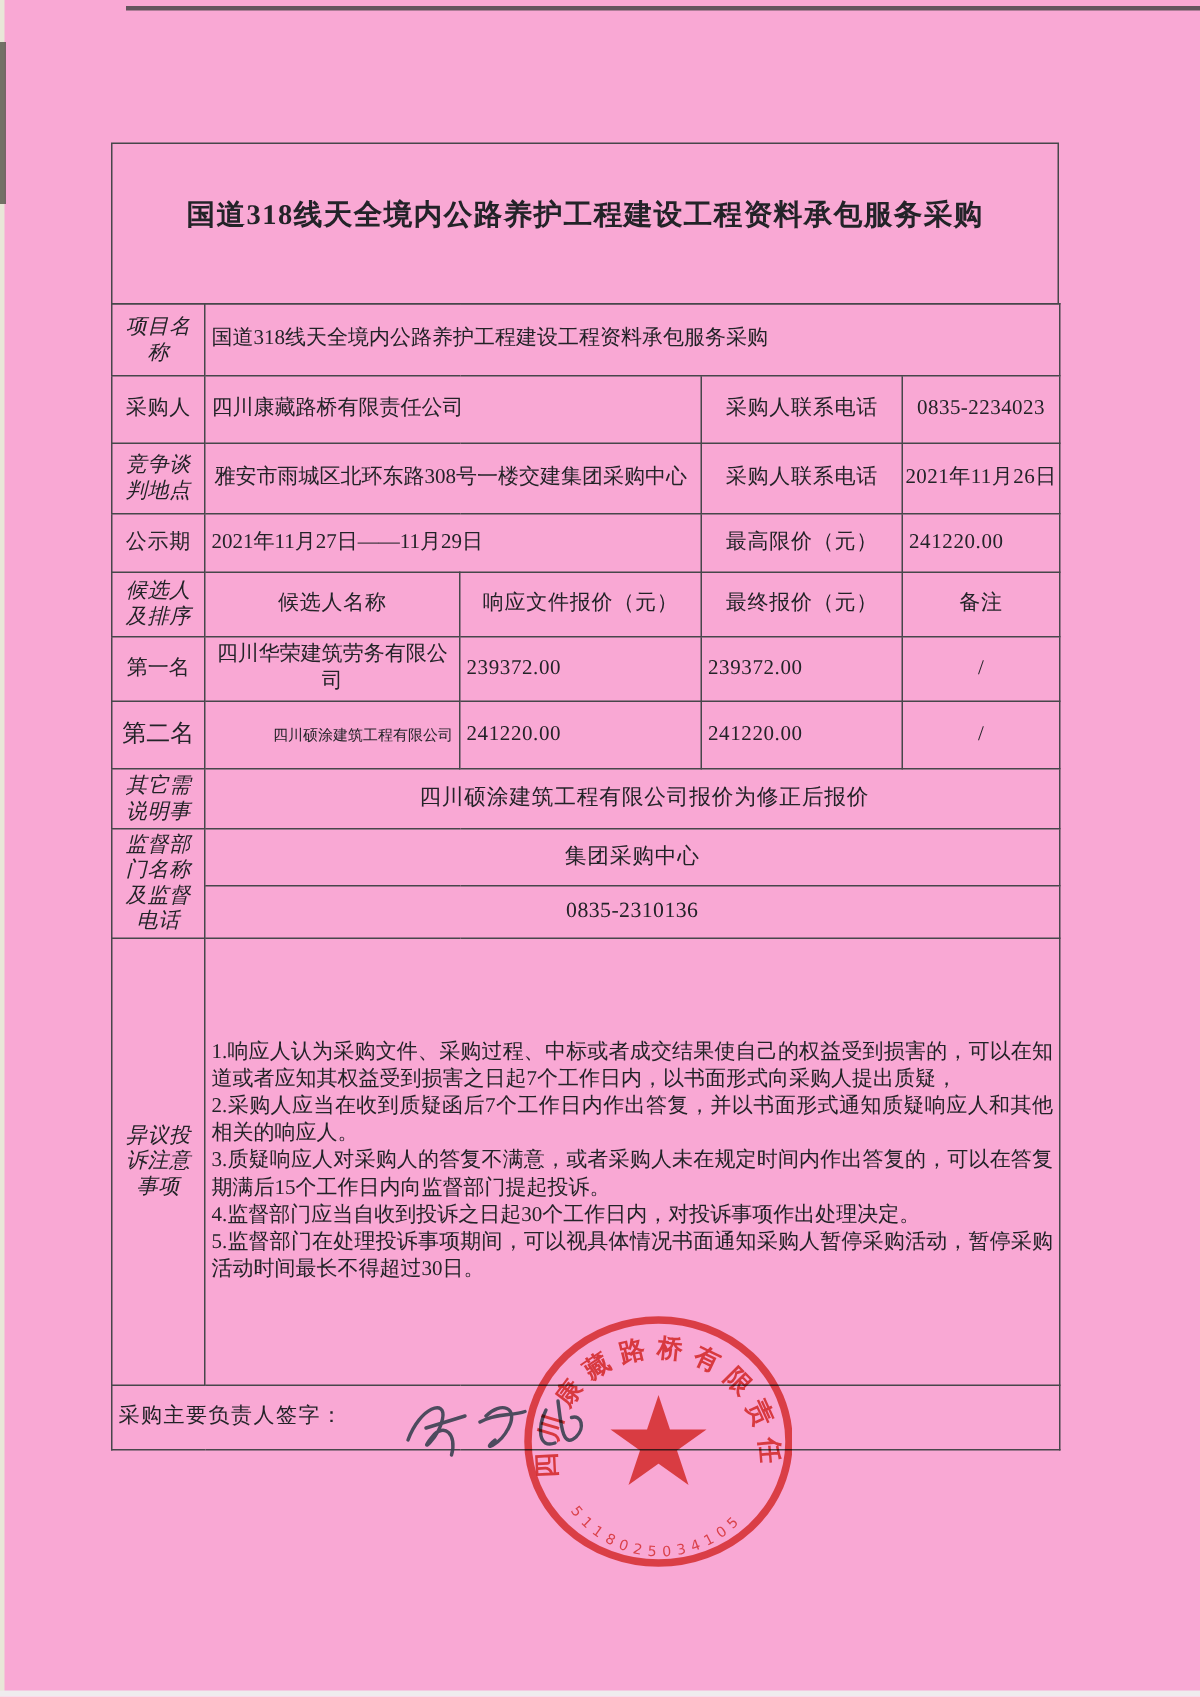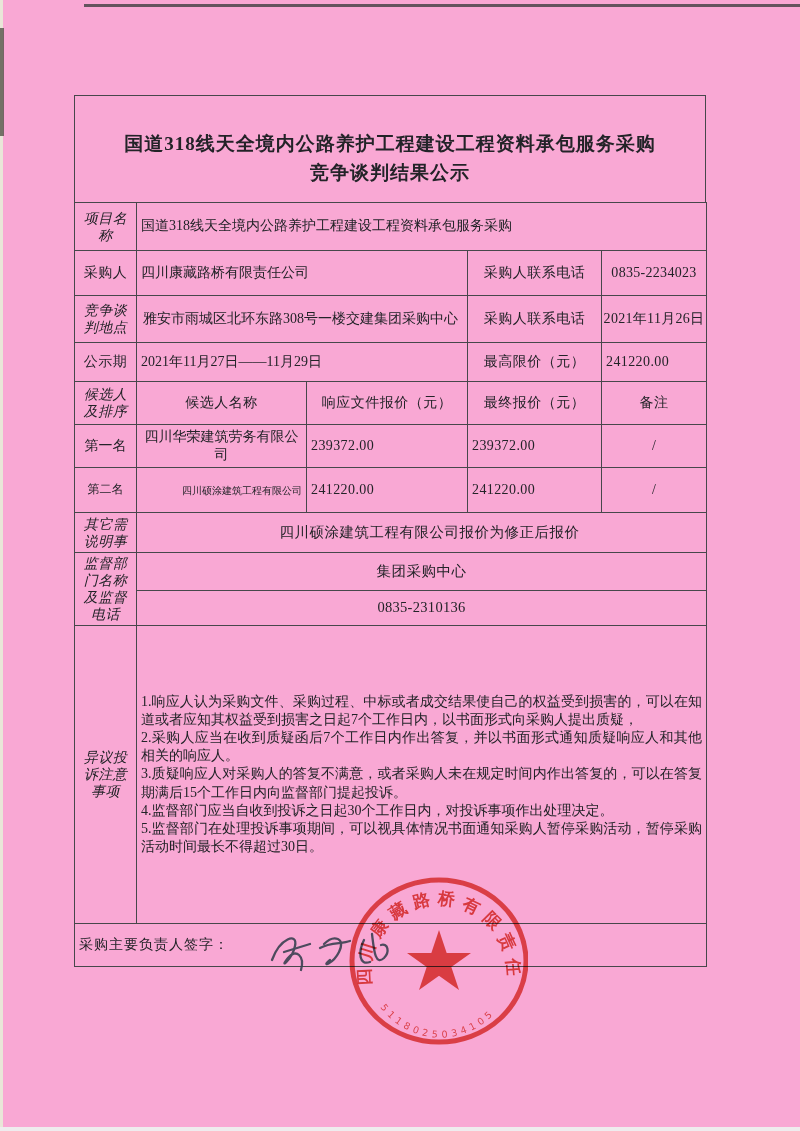--- a/index.html
+++ b/index.html
@@ -54,21 +54,20 @@
 <div class="page">
   <div class="edge-left"></div>
   <div class="edge-left-dark"></div>
   <div class="edge-top"></div>
   <div class="edge-bottom"></div>
 
   <div class="sheet">
 
     <div class="titlebox">
       <div class="t">国道318线天全境内公路养护工程建设工程资料承包服务采购</div>
-      <div class="t">竞争谈判结果公示</div>
     </div>
 
     <table class="doc">
       <colgroup>
         <col style="width:62px">
           <col style="width:170px">
           <col style="width:161px">
         <col style="width:134px">
           <col style="width:105px">
       </colgroup>
@@ -119,21 +118,21 @@
 
       <tr style="height:43px">
         <td class="center" style="font-size:14px;margin-top:20px;">第一名</td>
         <td class="center" style="font-size:14px;">四川华荣建筑劳务有限公司</td>
         <td class="money">239372.00</td>
         <td class="money">239372.00</td>
         <td class="center">/</td>
       </tr>
 
       <tr style="height:45px">
-        <td class="center" style="font-size:12px;">第二名</td>
+        <td class="center" style="font-size:16px;">第二名</td>
         <td class="center" style="font-size:10px;text-align:right;">四川硕涂建筑工程有限公司</td>
         <td class="money">241220.00</td>
         <td class="money">241220.00</td>
         <td class="center">/</td>
       </tr>
 
       <tr style="height:40px">
         <td class="lbl">
           <span class="lbl-line">其它需</span>
           <span class="lbl-line">说明事</span>

